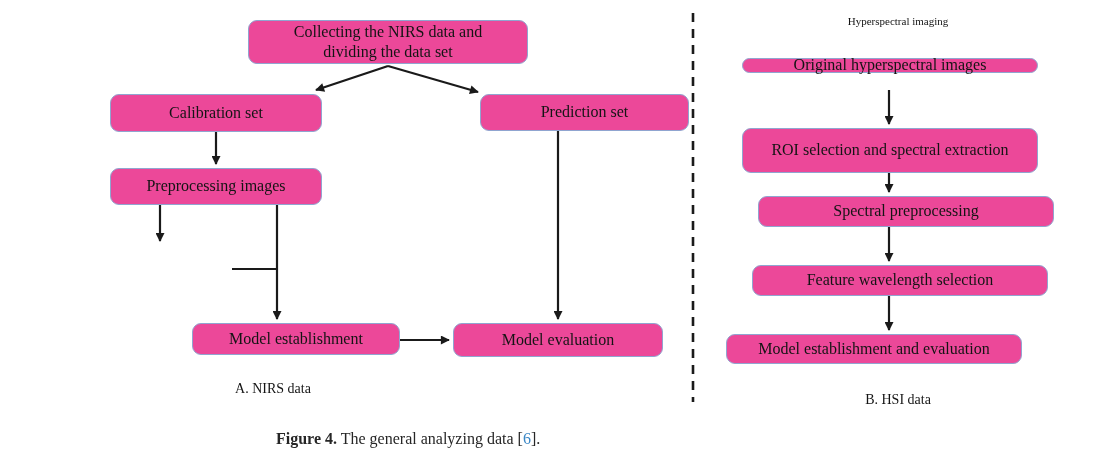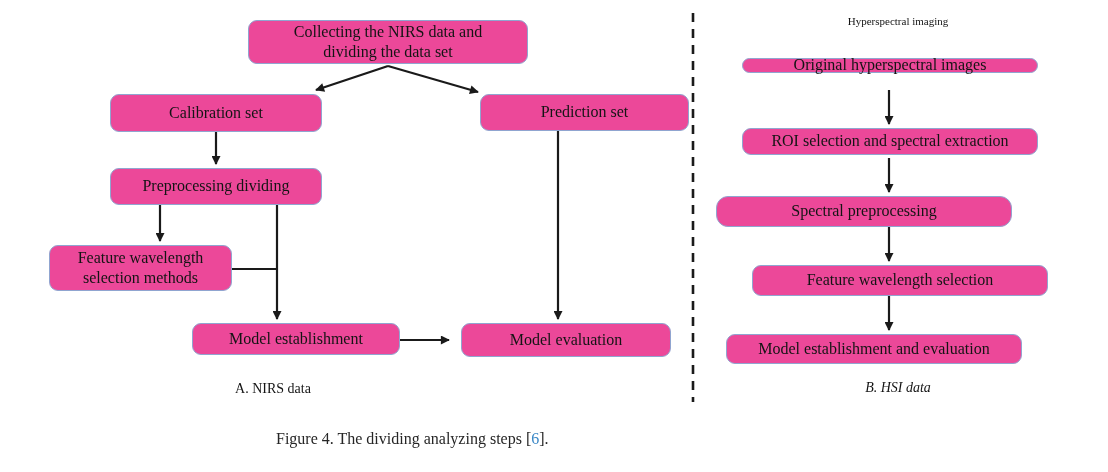--- a/index.html
+++ b/index.html
@@ -54,21 +54,21 @@
     color: var(--text);
   }
   .caption {
     position: absolute;
     left: 276px;
     top: 430px;
     font-size: 16px;
     color: #262626;
     white-space: nowrap;
   }
-  .caption .bold { font-weight: normal; }
+  .caption .bold { font-weight: bold; }
   .caption .ref { color: var(--ref-link); cursor: pointer; }
   svg line, svg path.connector { stroke: var(--line); }
 </style>
 </head>
 <body>
 
 <div class="canvas">
 
   <svg class="layer" viewBox="0 0 1108 472" xmlns="http://www.w3.org/2000/svg">
     <defs>
@@ -93,41 +93,40 @@
     <line x1="889" y1="227" x2="889" y2="261" stroke-width="2.2" marker-end="url(#arr)"></line>
     <line x1="889" y1="296" x2="889" y2="330" stroke-width="2.2" marker-end="url(#arr)"></line>
   </svg>
 
   <div class="node wrap" style="left:248px; top:20px; width:280px; height:44px; padding:0 18px;">Collecting the NIRS data and dividing the data set</div>
 
   <div class="node" style="left:110px; top:94px; width:212px; height:38px;">Calibration set</div>
 
   <div class="node" style="left:453px; top:94px; width:209px; height:37px;margin-left:27px;">Prediction set</div>
 
-  <div class="node" style="left:110px; top:168px; width:212px; height:37px;">Preprocessing dividing</div>
+  <div class="node" style="left:110px; top:168px; width:212px; height:37px;">Preprocessing images</div>
 
-  <div class="node wrap" style="left:49px; top:245px; width:183px; height:46px; padding:0 6px;">Feature wavelength selection methods</div>
 
   <div class="node" style="left:172px; top:323px; width:208px; height:32px;margin-left:20px;">Model establishment</div>
 
-  <div class="node" style="left:453px; top:323px; width:210px; height:34px;margin-left:8px;">Model evaluation</div>
+  <div class="node" style="left:453px; top:323px; width:210px; height:34px;">Model evaluation</div>
 
   <div class="panel-label" style="left:173px; top:381px; width:200px;">A. NIRS data</div>
 
   <div class="panel-title" style="left:748px; top:15px; width:300px;">Hyperspectral imaging</div>
 
   <div class="node" style="left:742px; top:58px; width:296px; height:15px;">Original hyperspectral images</div>
 
-  <div class="node" style="left:742px; top:128px; width:296px; height:27px;">ROI selection and spectral extraction</div>
+  <div class="node" style="left:742px; top:128px; width:296px; height:45px;">ROI selection and spectral extraction</div>
 
-  <div class="node" style="left:716px; top:196px; width:296px; height:31px;border-radius:12px;">Spectral preprocessing</div>
+  <div class="node" style="left:758px; top:196px; width:296px; height:31px;">Spectral preprocessing</div>
 
   <div class="node" style="left:752px; top:265px; width:296px; height:31px;">Feature wavelength selection</div>
 
   <div class="node" style="left:726px; top:334px; width:296px; height:30px;">Model establishment and evaluation</div>
 
-  <div class="panel-label" style="left:798px; top:380px; width:200px;font-style:italic;">B. HSI data</div>
+  <div class="panel-label" style="left:798px; top:392px; width:200px;">B. HSI data</div>
 
   <div class="caption">
-    <span class="bold">Figure 4.</span><span> The dividing analyzing steps [</span><span class="ref">6</span><span>].</span>
+    <span class="bold">Figure 4.</span><span> The general analyzing data [</span><span class="ref">6</span><span>].</span>
   </div>
 
 </div>
 
 </body></html>

